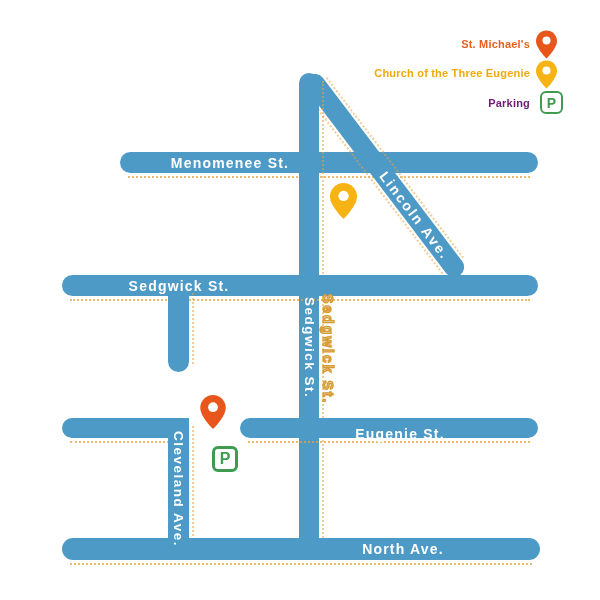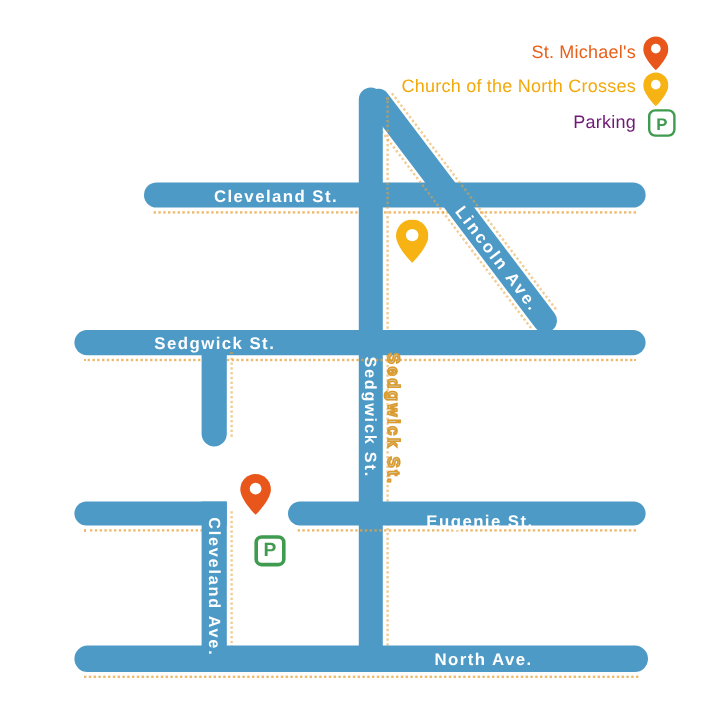--- a/index.html
+++ b/index.html
@@ -63,21 +63,21 @@
   .lab-sedgwick{left:299px;top:296px;width:20px;height:104px;}
   .lab-cleveland{left:168px;top:435px;width:21px;height:108px;}
   .lab-sedgwick-outline{
     left:317px;top:293px;width:22px;height:112px;
     color:#d8d5c4;font-weight:800;font-size:14px;letter-spacing:2px;
     -webkit-text-stroke:1.3px #d99a2e;
     text-shadow:0 0 1px #d99a2e;
   }
   
   .legend-label{
-    position:absolute;right:70px;font-weight:400;font-size:15px;letter-spacing:.2px;
+    position:absolute;right:70px;font-weight:700;font-size:11px;letter-spacing:.2px;
     line-height:14px;white-space:nowrap;
   }
   .leg-michaels{top:37px;color:#e8611c;}
   .leg-church{top:66px;color:#f2a90c;}
   .leg-parking{top:96px;color:#701a75;}
   
   .pin{position:absolute;}
   .pin svg{display:block;width:100%;height:100%;}
   .pin-legend-michaels{left:536px;top:30px;width:21px;height:29px;}
   .pin-legend-church{left:536px;top:60px;width:21px;height:29px;}
@@ -99,38 +99,38 @@
   <div class="road rh dots-bottom road-wisconsin"></div>
   <div class="road road-lincoln"></div>
   <div class="road rv dots-right road-sedgwick"></div>
   <div class="road rh dots-bottom road-menomenee"></div>
   <div class="road dots-right road-stub"></div>
   <div class="road dots-bottom road-eugenie-w"></div>
   <div class="road dots-right road-cleveland"></div>
   <div class="road rh dots-bottom road-eugenie-e"></div>
   <div class="road rh dots-bottom road-north"></div>
 
-  <div class="slabel lab-wisconsin">Cleveland St.</div>
+  <div class="slabel lab-wisconsin">Menomenee St.</div>
   <div class="lab-lincoln">Lincoln Ave.</div>
   <div class="slabel lab-menomenee">Sedgwick St.</div>
   <div class="vlabel lab-sedgwick">Sedgwick St.</div>
   <div class="vlabel lab-sedgwick-outline">Sedgwick St.</div>
   <div class="slabel lab-eugenie">Eugenie St.</div>
   <div class="vlabel lab-cleveland">Cleveland Ave.</div>
   <div class="slabel lab-north">North Ave.</div>
 
   <div class="legend-label leg-michaels">St. Michael's</div>
   <div class="pin pin-legend-michaels">
     <svg viewBox="0 0 24 32">
         <path fill="#e8561c" d="M12 0C5.4 0 0 5.4 0 12c0 8.5 12 20 12 20s12-11.5 12-20C24 5.4 18.6 0 12 0z"></path>
         <circle cx="12" cy="11.5" r="4.6" fill="#fff"></circle>
       </svg>
   </div>
 
-  <div class="legend-label leg-church">Church of the North Crosses</div>
+  <div class="legend-label leg-church">Church of the Three Eugenie</div>
   <div class="pin pin-legend-church">
     <svg viewBox="0 0 24 32">
         <path fill="#f7b313" d="M12 0C5.4 0 0 5.4 0 12c0 8.5 12 20 12 20s12-11.5 12-20C24 5.4 18.6 0 12 0z"></path>
         <circle cx="12" cy="11.5" r="4.6" fill="#fff"></circle>
       </svg>
   </div>
 
   <div class="legend-label leg-parking">Parking</div>
   <div class="parking-sign park-legend">P</div>
 

